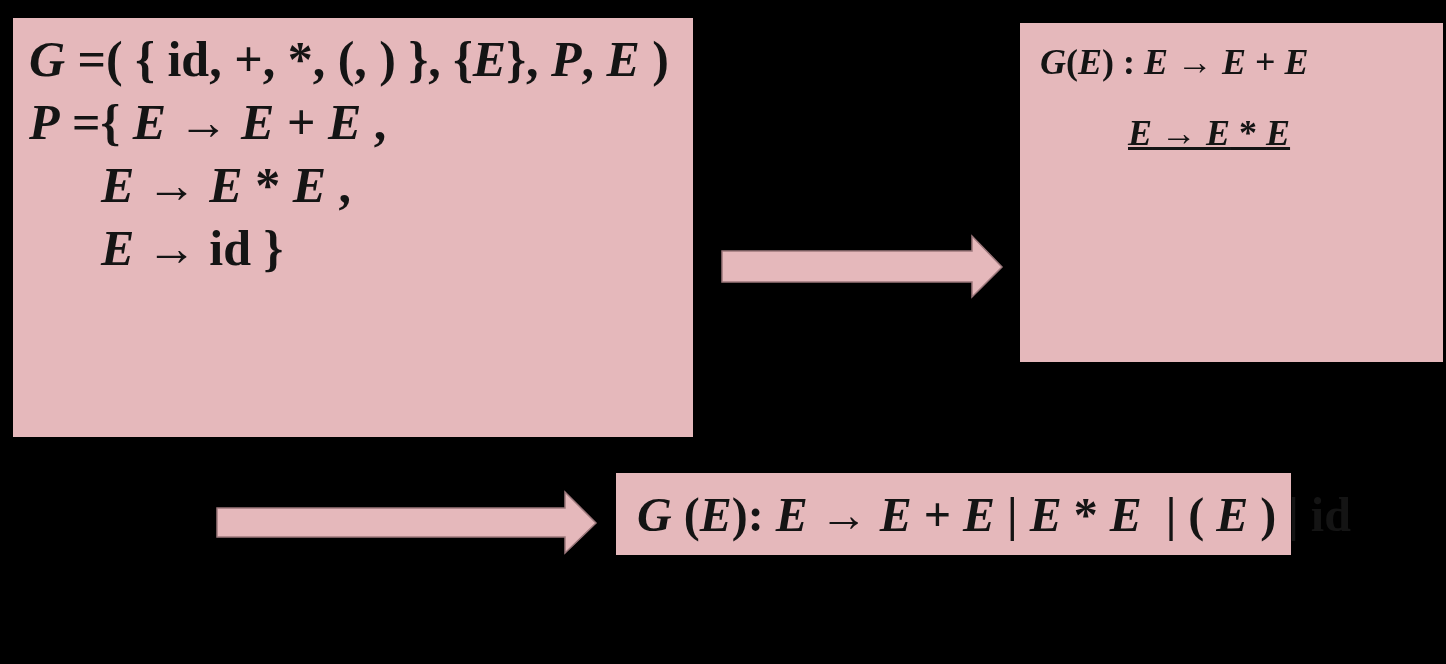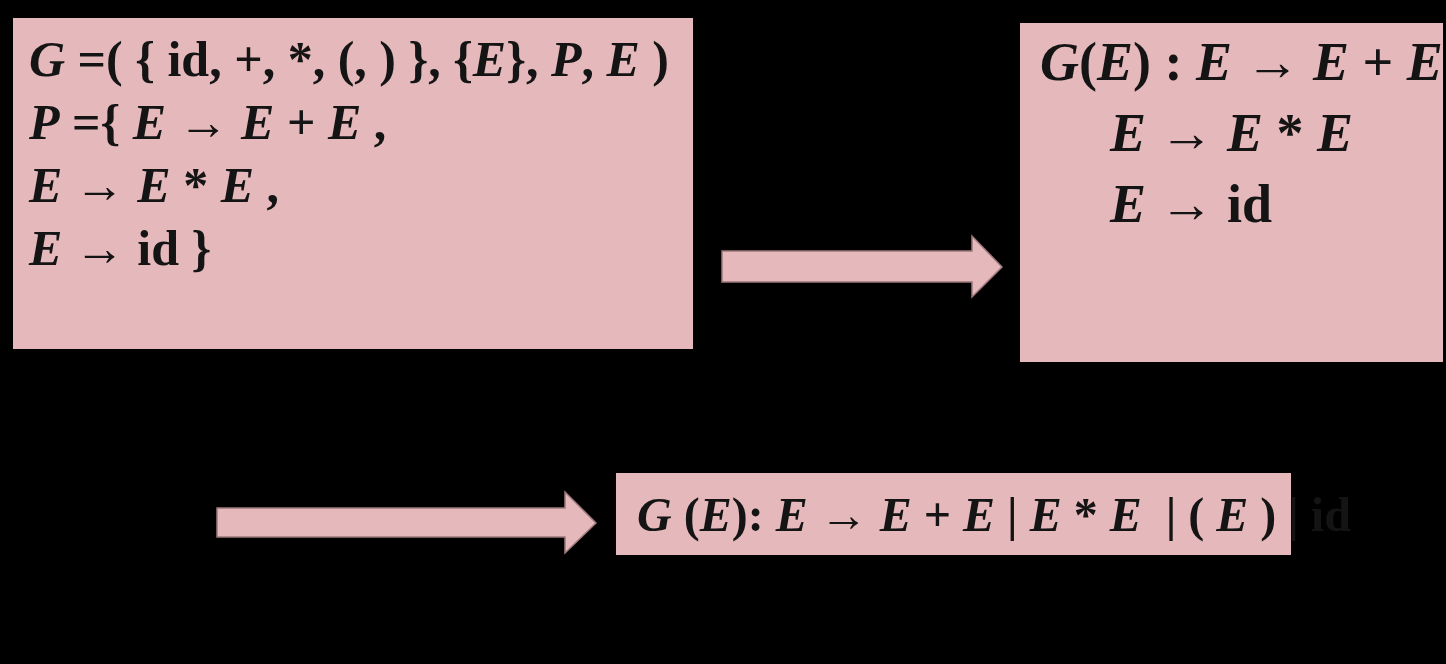--- a/index.html
+++ b/index.html
@@ -17,33 +17,33 @@
     background: var(--box_fill, #e5b8bb);
     color: var(--text_color, #141414);
     font-weight: bold;
   }
   .line { white-space: pre; }
   .seg { font-style: normal; }
   .seg.it { font-style: italic; }
 
   .tuple-box {
     left: 13px; top: 18px;
-    width: 680px; height: 331px;
+    width: 680px; height: 419px;
     padding: 10px 0 0 16px;
     font-size: 50px; line-height: 63px;
   }
-  .tuple-box .line.indent { }
+  .tuple-box .line.indent { margin-left: 72px; }
 
   .rules-box {
     left: 1020px; top: 23px;
     width: 423px; height: 339px;
     padding: 4px 0 0 20px;
-    font-size: 54px; line-height: 71px;
+    font-size: 36px; line-height: 71px;
   }
-  .rules-box .line.indent { margin-left: 70px; }
+  .rules-box .line.indent { margin-left: 88px; text-decoration: underline; }
 
   .compact-box {
     left: 616px; top: 473px;
     width: 675px; height: 82px;
     padding-left: 21px;
     font-size: 48px;
     display: flex;
     align-items: center;
   }
 
@@ -68,21 +68,20 @@
     <div class="line indent"><span class="seg it">E</span><span class="seg"> → id }</span></div>
   </div>
 
   <svg class="arrow arrow-top" width="284" height="66" viewBox="0 0 284 66">
     <polygon points="2,17 252,17 252,2 282,33 252,63 252,48 2,48"></polygon>
   </svg>
 
   <div class="box rules-box">
     <div class="line"><span class="seg it">G</span><span class="seg">(</span><span class="seg it">E</span><span class="seg">) : </span><span class="seg it">E</span><span class="seg"> → </span><span class="seg it">E</span><span class="seg"> + </span><span class="seg it">E</span></div>
     <div class="line indent"><span class="seg it">E</span><span class="seg"> → </span><span class="seg it">E</span><span class="seg"> * </span><span class="seg it">E</span></div>
-    <div class="line indent"><span class="seg it">E</span><span class="seg"> → id</span></div>
   </div>
 
   <svg class="arrow arrow-bottom" width="384" height="66" viewBox="0 0 384 66">
     <polygon points="2,18 350,18 350,2 381,33 350,63 350,47 2,47"></polygon>
   </svg>
 
   <div class="box compact-box">
     <div class="line"><span class="seg it">G</span><span class="seg"> (</span><span class="seg it">E</span><span class="seg">): </span><span class="seg it">E</span><span class="seg"> → </span><span class="seg it">E</span><span class="seg"> + </span><span class="seg it">E</span><span class="seg"> | </span><span class="seg it">E</span><span class="seg"> * </span><span class="seg it">E</span><span class="seg">  | ( </span><span class="seg it">E</span><span class="seg"> ) | id</span></div>
   </div>
 

